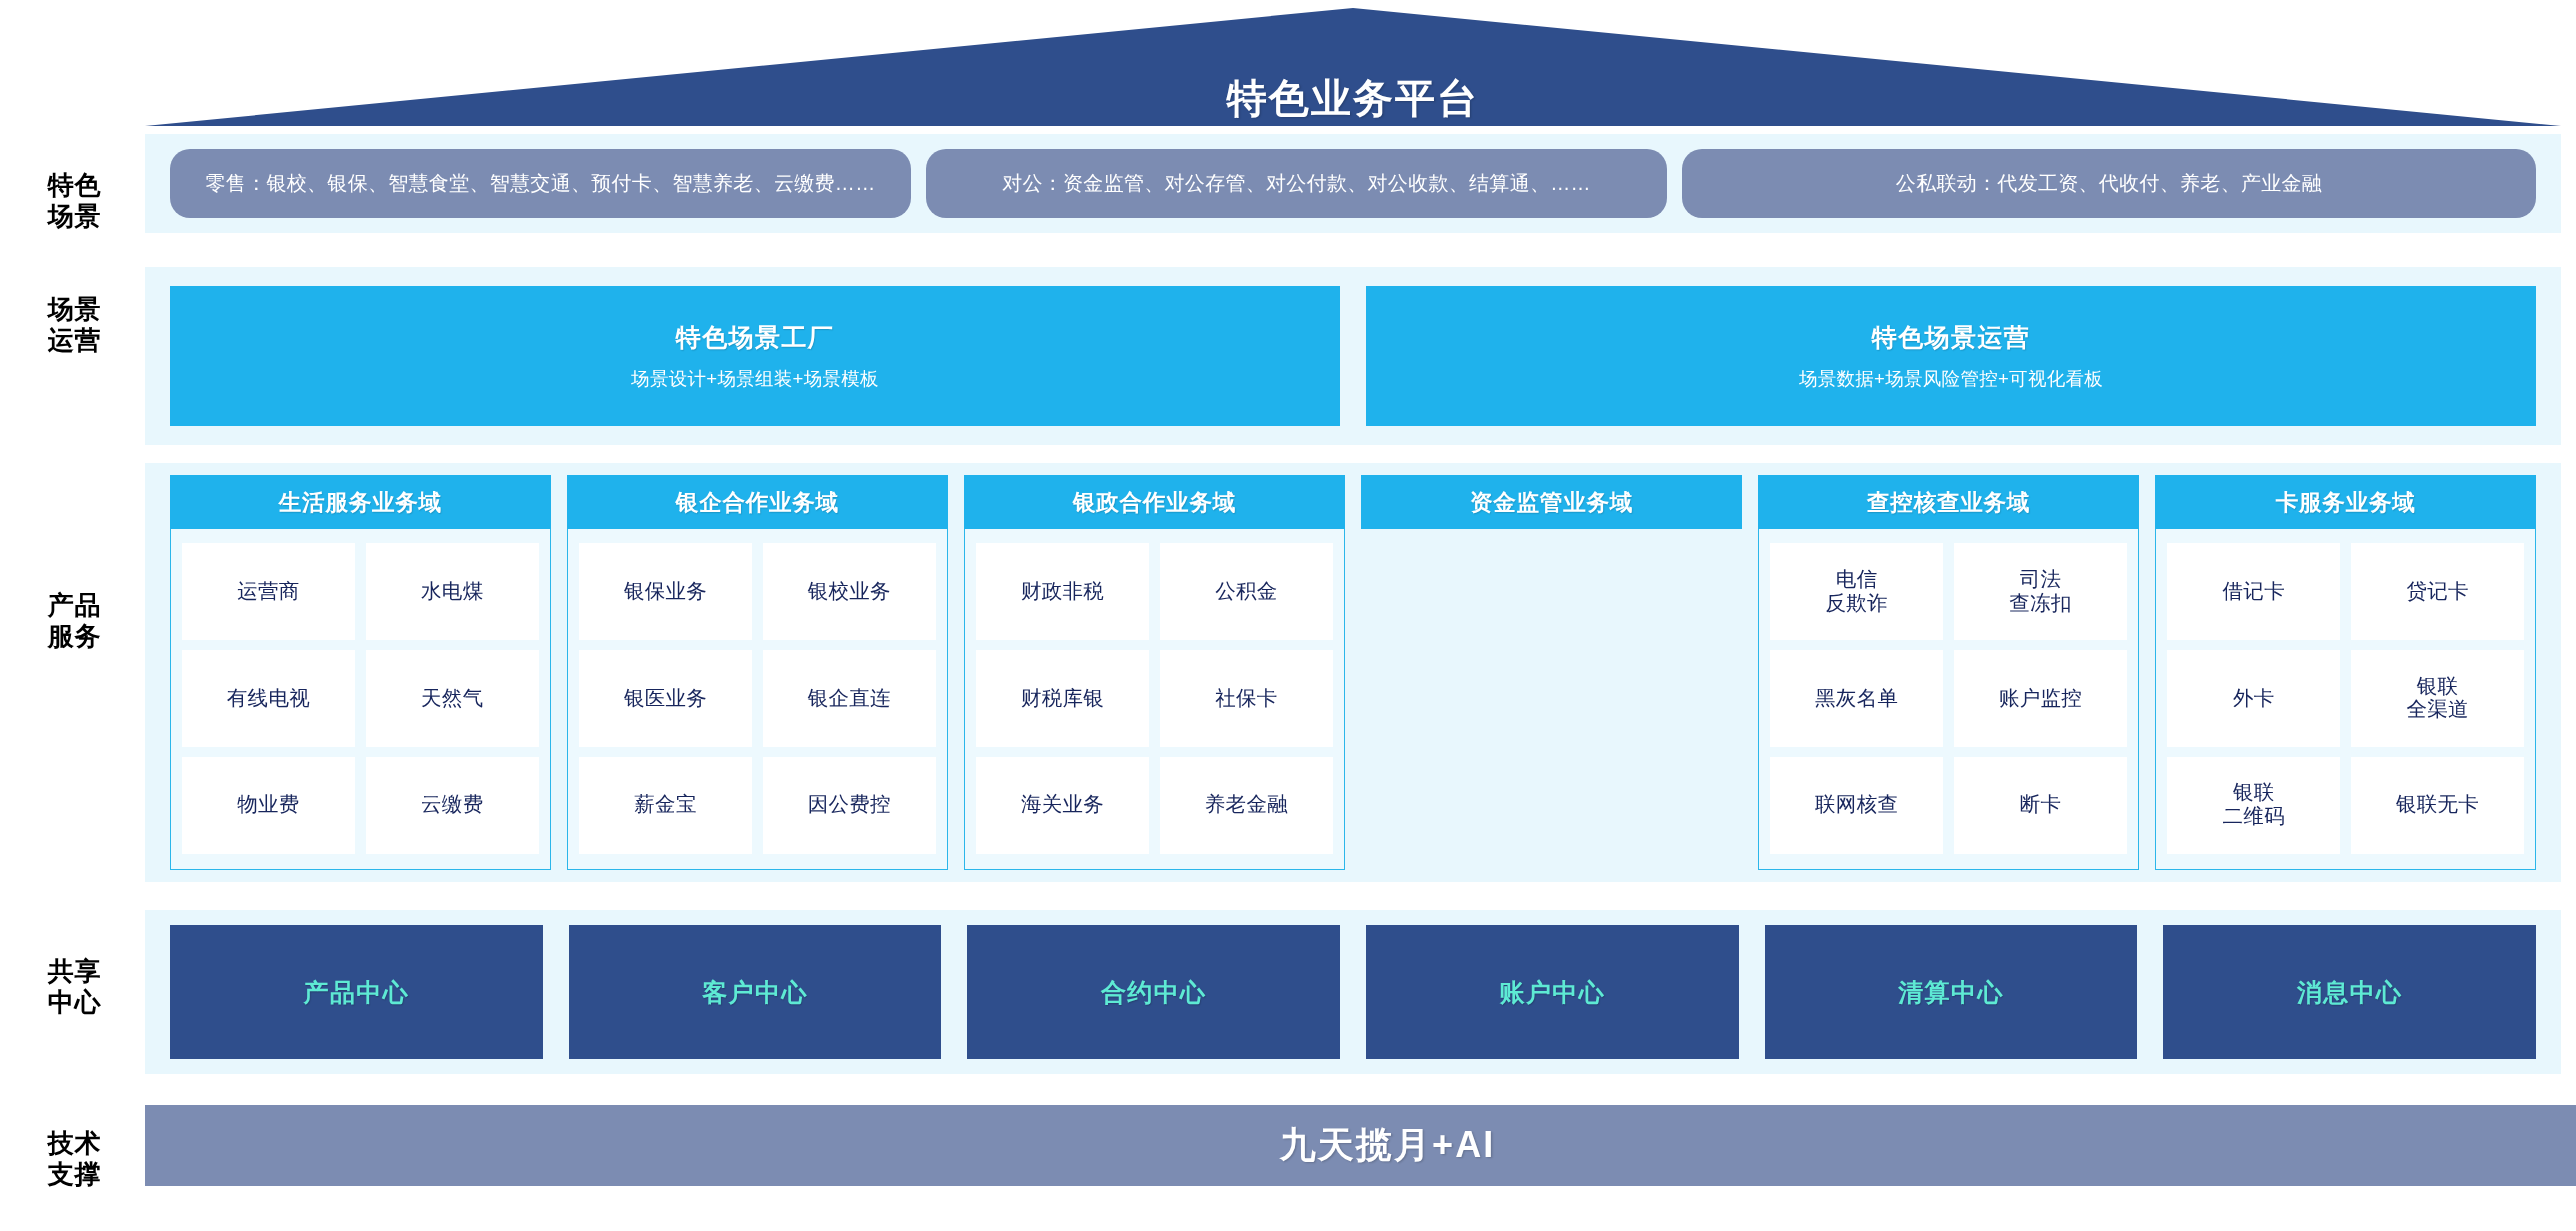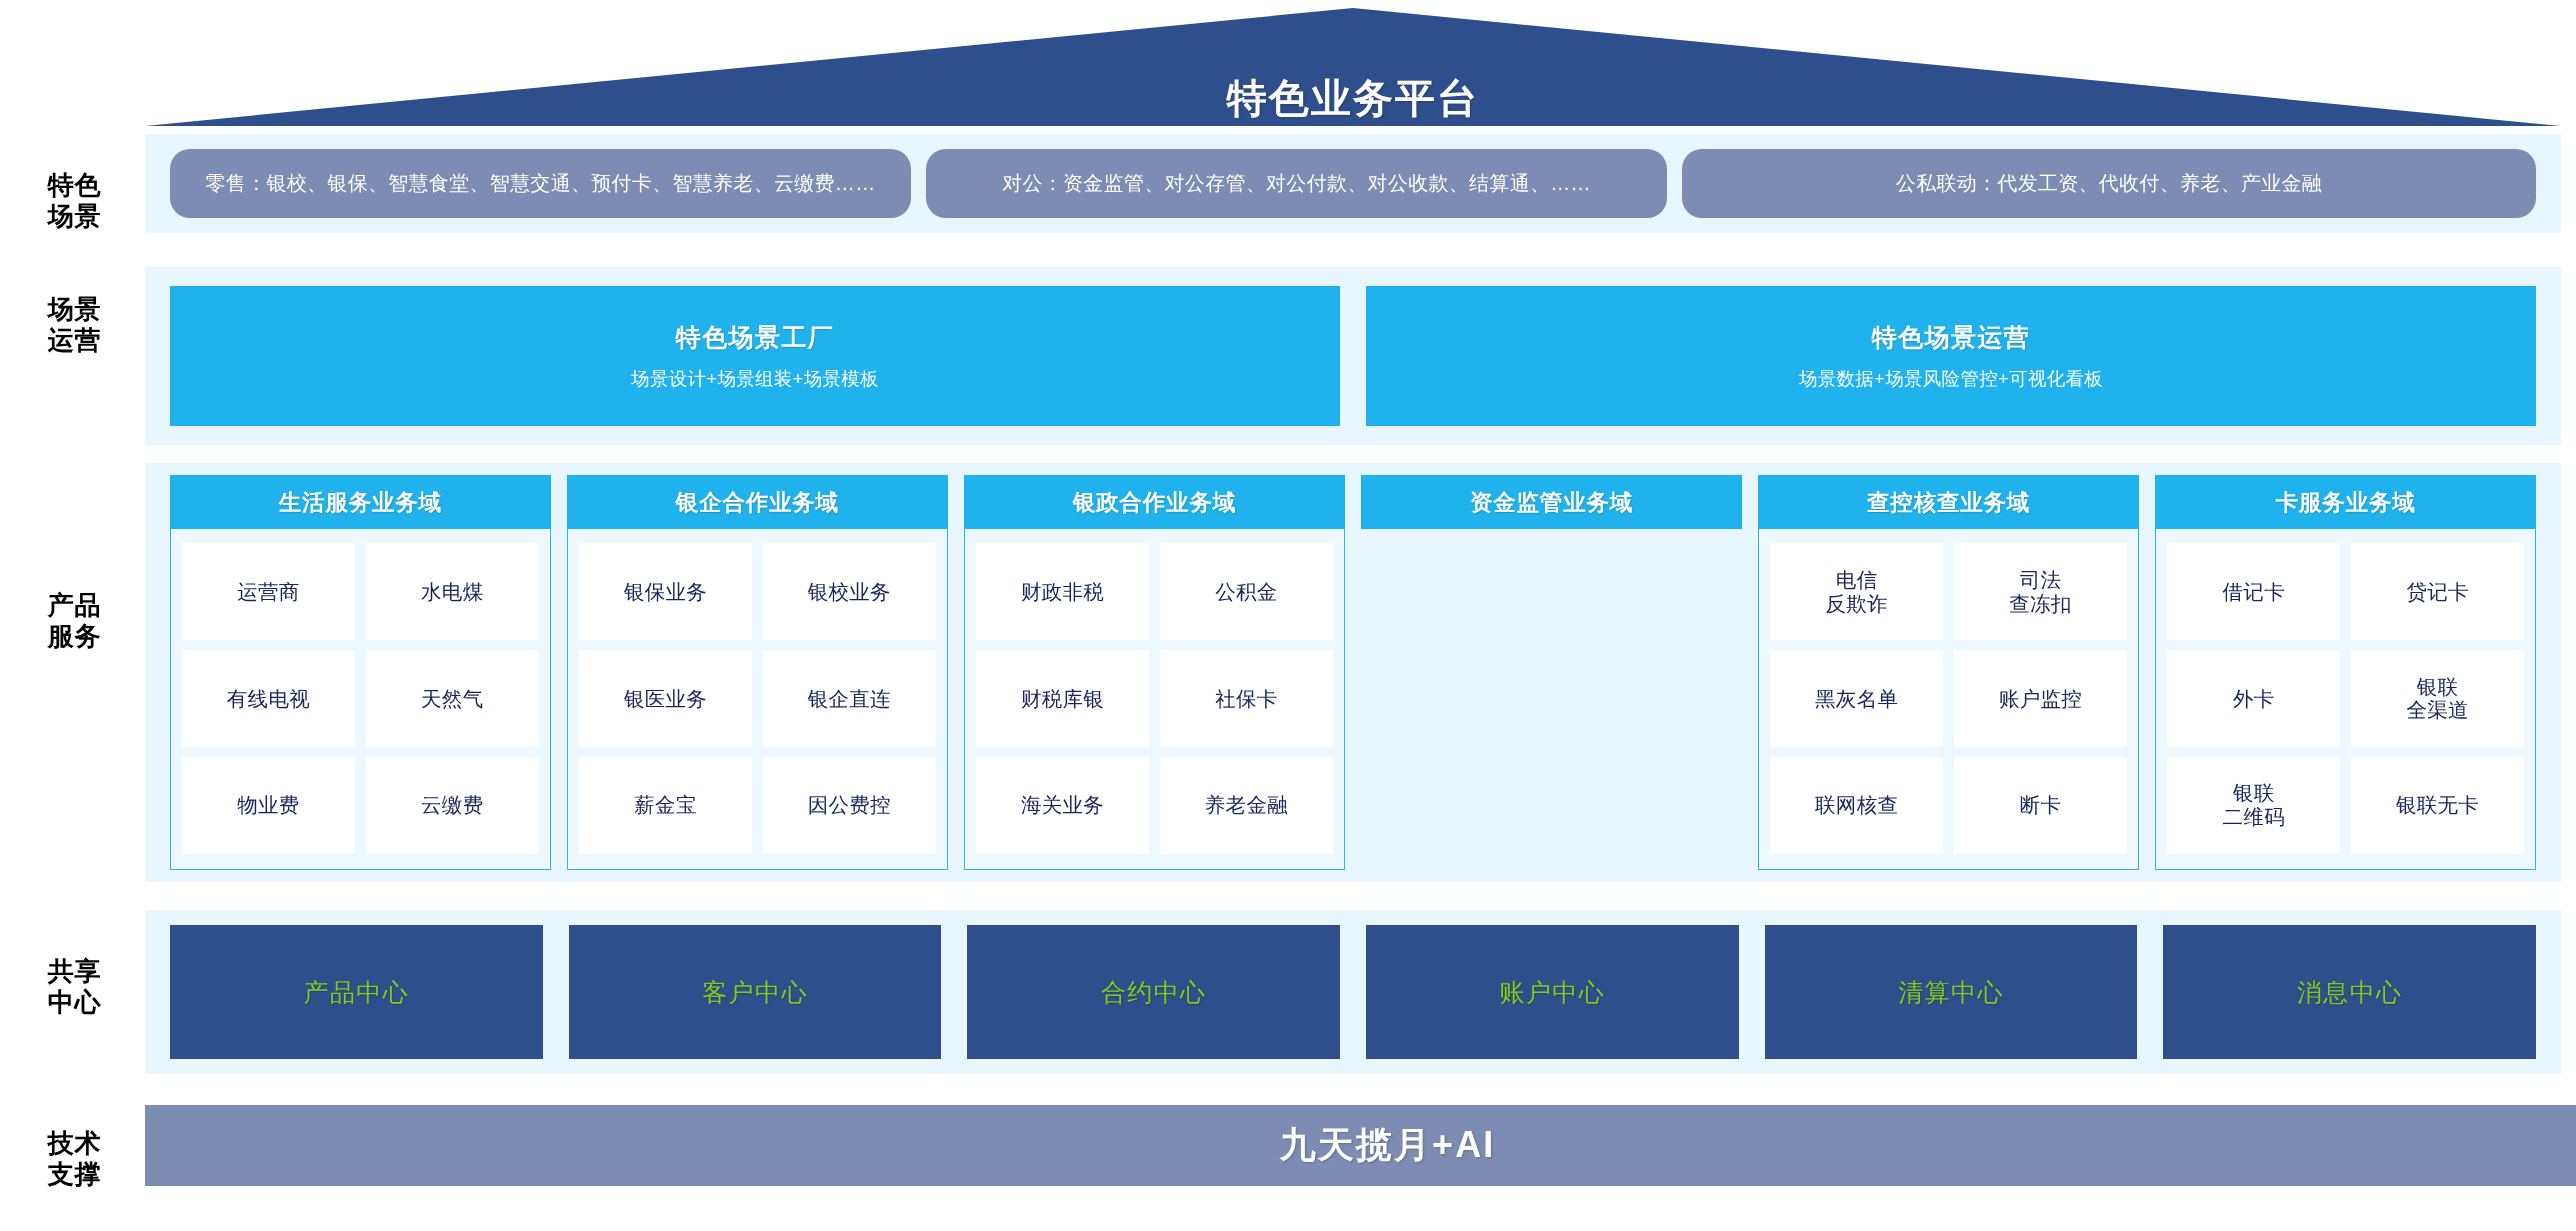--- a/index.html
+++ b/index.html
@@ -194,27 +194,28 @@
     gap: 26px;
     left: 0; right: 0;
     padding: 0 25px;
     box-sizing: border-box;
     top: 15px;
     bottom: 15px;
   }
   .center-card {
     flex: 1 1 0;
     background: #2f4e8c;
-    color: #84cc16;
+    color: #5eead4;
     display: flex;
     align-items: center;
     justify-content: center;
     font-size: 25px;
     letter-spacing: 1.4px;
     text-shadow: 0.7px 0.7px 1.4px rgba(0,0,0,0.2);
+    font-weight: bold;
   }
 
   
   .tech-bar {
     position: absolute;
     left: 145px;
     width: 2485px;
     background: #7c8cb2;
     color: #ffffff;
     display: flex;
@@ -258,21 +259,21 @@
       </div>
       <div class="ops-card">
         <div class="ops-title">特色场景运营</div>
         <div class="ops-sub">场景数据+场景风险管控+可视化看板</div>
       </div>
     </div>
   </div>
 
   <div class="row-label" style="top: 590px; white-space: pre-line;">产品
 服务</div>
-  <div class="band" style="top:463px; height:419px;">
+  <div class="band" style="top:463px; height:419px;font-family:Liberation Serif, serif;">
     <div class="domains-row">
 
       <div class="domain-col">
         <div class="domain-head">生活服务业务域</div>
         <div class="domain-body">
           <div class="domain-cell-row">
             <div class="domain-cell" style="white-space: pre-line;">运营商</div>
             <div class="domain-cell" style="white-space: pre-line;">水电煤</div>
           </div>
           <div class="domain-cell-row">

